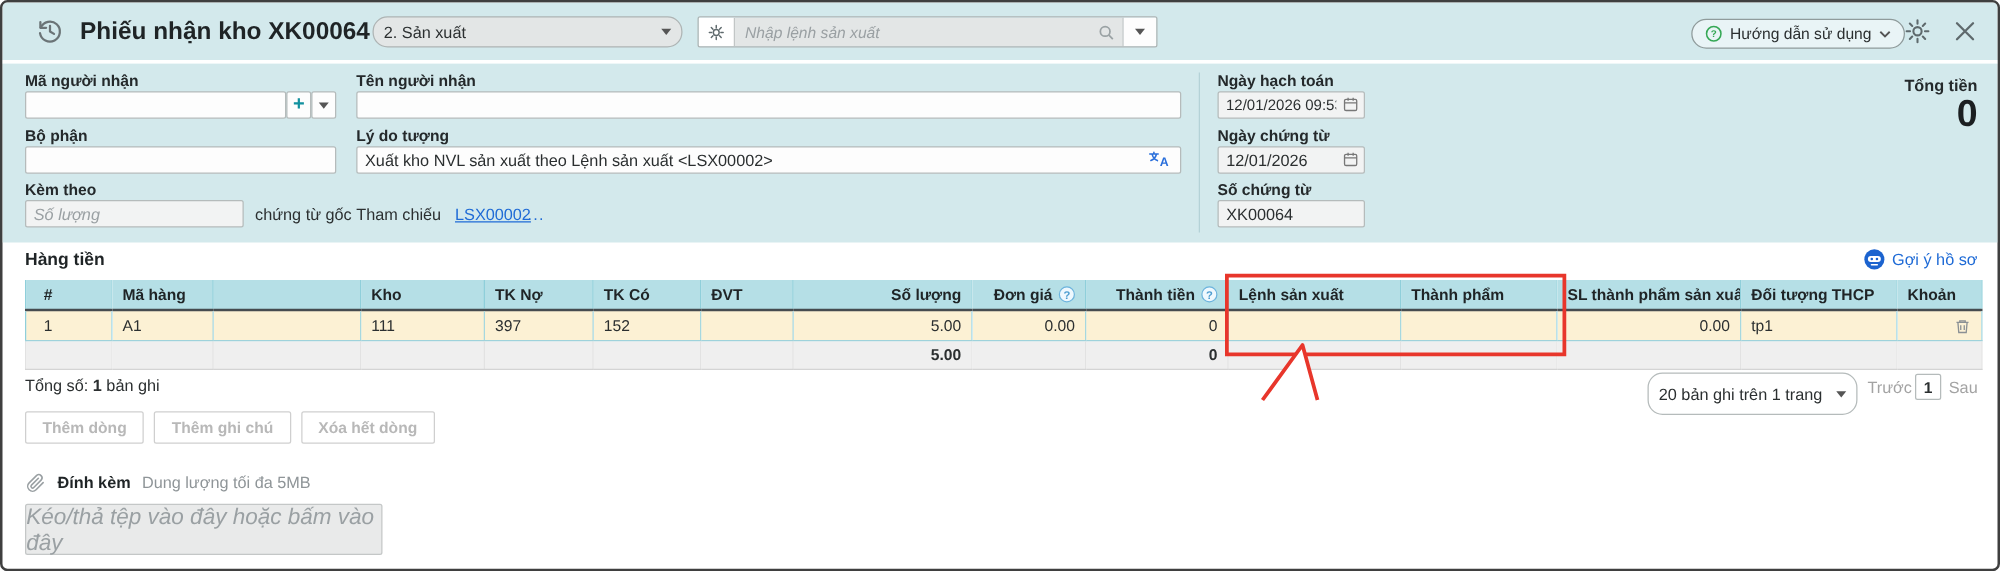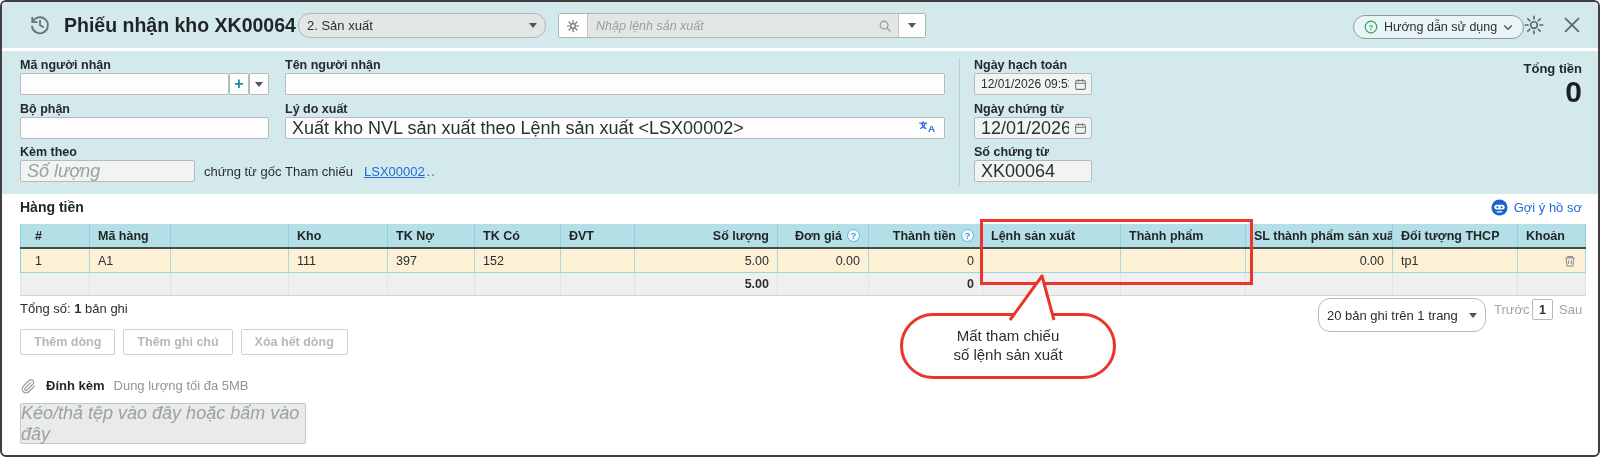--- a/index.html
+++ b/index.html
@@ -19,21 +19,21 @@
   .search-mag{background:#e3e6e6;display:flex;align-items:center;padding:0 6px;border-right:1px solid #c2c6c6;}
   .search-caret-btn{width:26px;background:#fdfdfd;display:flex;align-items:center;justify-content:center;}
   input::placeholder{font-style:italic;color:#9aa0a3;}
   .help-pill{position:absolute;left:1351px;top:13px;height:22px;display:flex;align-items:center;gap:6px;padding:0 10px;border:1px solid #8f9b9b;border-radius:12px;background:#e9f4f6;font-size:12.5px;color:#2b2f30;}
   .top-gear{position:absolute;left:1521px;top:12px;width:22px;height:22px;}
   .top-close{position:absolute;left:1559px;top:12px;width:22px;height:22px;}
 
   
   .formarea{position:absolute;left:0;top:49px;right:0;height:143px;background:#d3e9ec;}
   .flabel{position:absolute;font-size:12.5px;font-weight:bold;color:#24292b;}
-  .finput{position:absolute;height:22px;border:1px solid #b5bbbb;border-radius:2px;background:#fdfdfd;font-size:18px;color:#2b2f30;padding:0 6px;box-sizing:border-box;outline:none;font-family:inherit;}
+  .finput{position:absolute;height:22px;border:1px solid #b5bbbb;border-radius:2px;background:#fdfdfd;font-size:13px;color:#2b2f30;padding:0 6px;box-sizing:border-box;outline:none;font-family:inherit;}
   .finput.gray{background:#f2f3f3;}
   .side-btn{position:absolute;width:20px;height:22px;border:1px solid #b5bbbb;background:#fdfdfd;box-sizing:border-box;display:flex;align-items:center;justify-content:center;border-radius:2px;}
   .plus-glyph::after{content:"+";color:#12919f;font-size:16px;font-weight:bold;line-height:1;}
   .ftext{position:absolute;font-size:13px;color:#2b2f30;}
   .flink{position:absolute;font-size:13px;color:#1f6bd6;text-decoration:underline;cursor:pointer;}
   .fmore{position:absolute;font-size:13px;color:#1f6bd6;cursor:pointer;letter-spacing:1px;}
   .vdiv{position:absolute;left:957px;top:7px;height:128px;border-left:1px solid #b4d2d7;}
   .date-wrap{position:absolute;width:118px;height:22px;}
   .date-wrap .finput{left:0;top:0;width:118px;padding-right:22px;}
   .cal-ico{position:absolute;right:5px;top:4px;}
@@ -163,21 +163,21 @@
     <span class="side-btn" style="left:247px;top:22px;">
         <span class="caret" style="margin:0;"></span>
       </span>
 
     <span class="flabel" style="left:283px;top:7px;">Tên người nhận</span>
     <input class="finput" style="left: 283px; top: 22px; width: 660px;">
 
     <span class="flabel" style="left:18px;top:51px;">Bộ phận</span>
     <input class="finput" style="left: 18px; top: 66px; width: 249px;">
 
-    <span class="flabel" style="left:283px;top:51px;">Lý do xuất</span>
+    <span class="flabel" style="left:283px;top:51px;">Lý do tượng</span>
     <input class="finput" style="left: 283px; top: 66px; width: 660px; padding-right: 30px;" value="Xuất kho NVL sản xuất theo Lệnh sản xuất &lt;LSX00002&gt;">
     <span class="trans-ico">
       <svg viewBox="0 0 20 16" width="18" height="15">
           <g stroke="#2a6fdb" stroke-width="1.4" fill="none" stroke-linecap="round">
             <path d="M2 3.2h7.5M5.7 3.2V1.6M3 9c2.2-.9 4.4-3.3 5-5.8M4.2 3.8c.7 2.6 2.7 4.6 4.6 5.3"></path>
           </g>
           <text x="11" y="13.5" font-size="11" font-weight="bold" fill="#2a6fdb" font-family="sans-serif">A</text>
         </svg>
     </span>
 
@@ -343,24 +343,20 @@
   <span class="pg-prev">Trước</span>
   <span class="pg-box">1</span>
   <span class="pg-next">Sau</span>
 
   <div class="actions">
     <button class="btn">Thêm dòng</button>
     <button class="btn">Thêm ghi chú</button>
     <button class="btn">Xóa hết dòng</button>
   </div>
 
-  <div class="callout">
-    <span>Mất tham chiếu</span>
-    <span>số lệnh sản xuất</span>
-  </div>
   <svg class="callout-tail" width="70" height="60" viewBox="0 0 70 60">
       <path d="M8 50 L40 6 L52 50" fill="#ffffff" stroke="#e8362b" stroke-width="3" stroke-linejoin="round"></path>
     </svg>
 
   <div class="attach-row">
     <span style="display:flex;">
       <svg viewBox="0 0 24 24" width="17" height="17">
           <path fill="none" stroke="#9aa0a3" stroke-width="1.8" stroke-linecap="round" d="M20.5 11.5l-8 8a5.5 5.5 0 0 1-7.8-7.8l8.5-8.5a3.7 3.7 0 0 1 5.2 5.2l-8.5 8.5a1.8 1.8 0 0 1-2.6-2.6l7.8-7.8"></path>
         </svg>
     </span>

